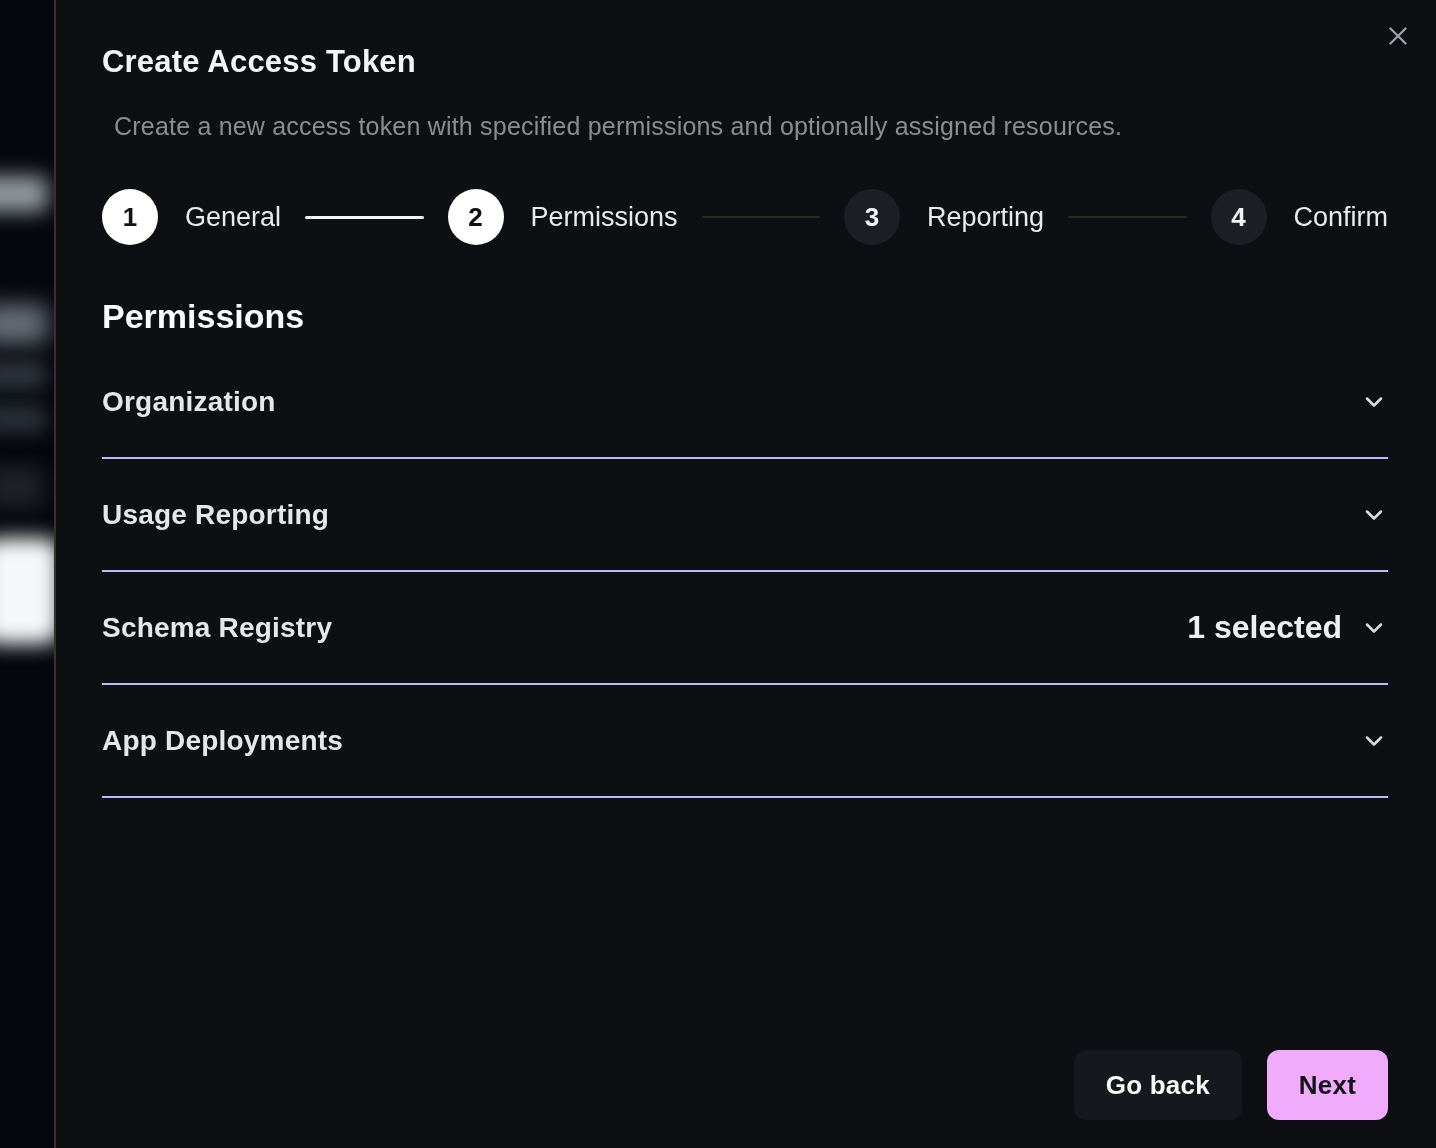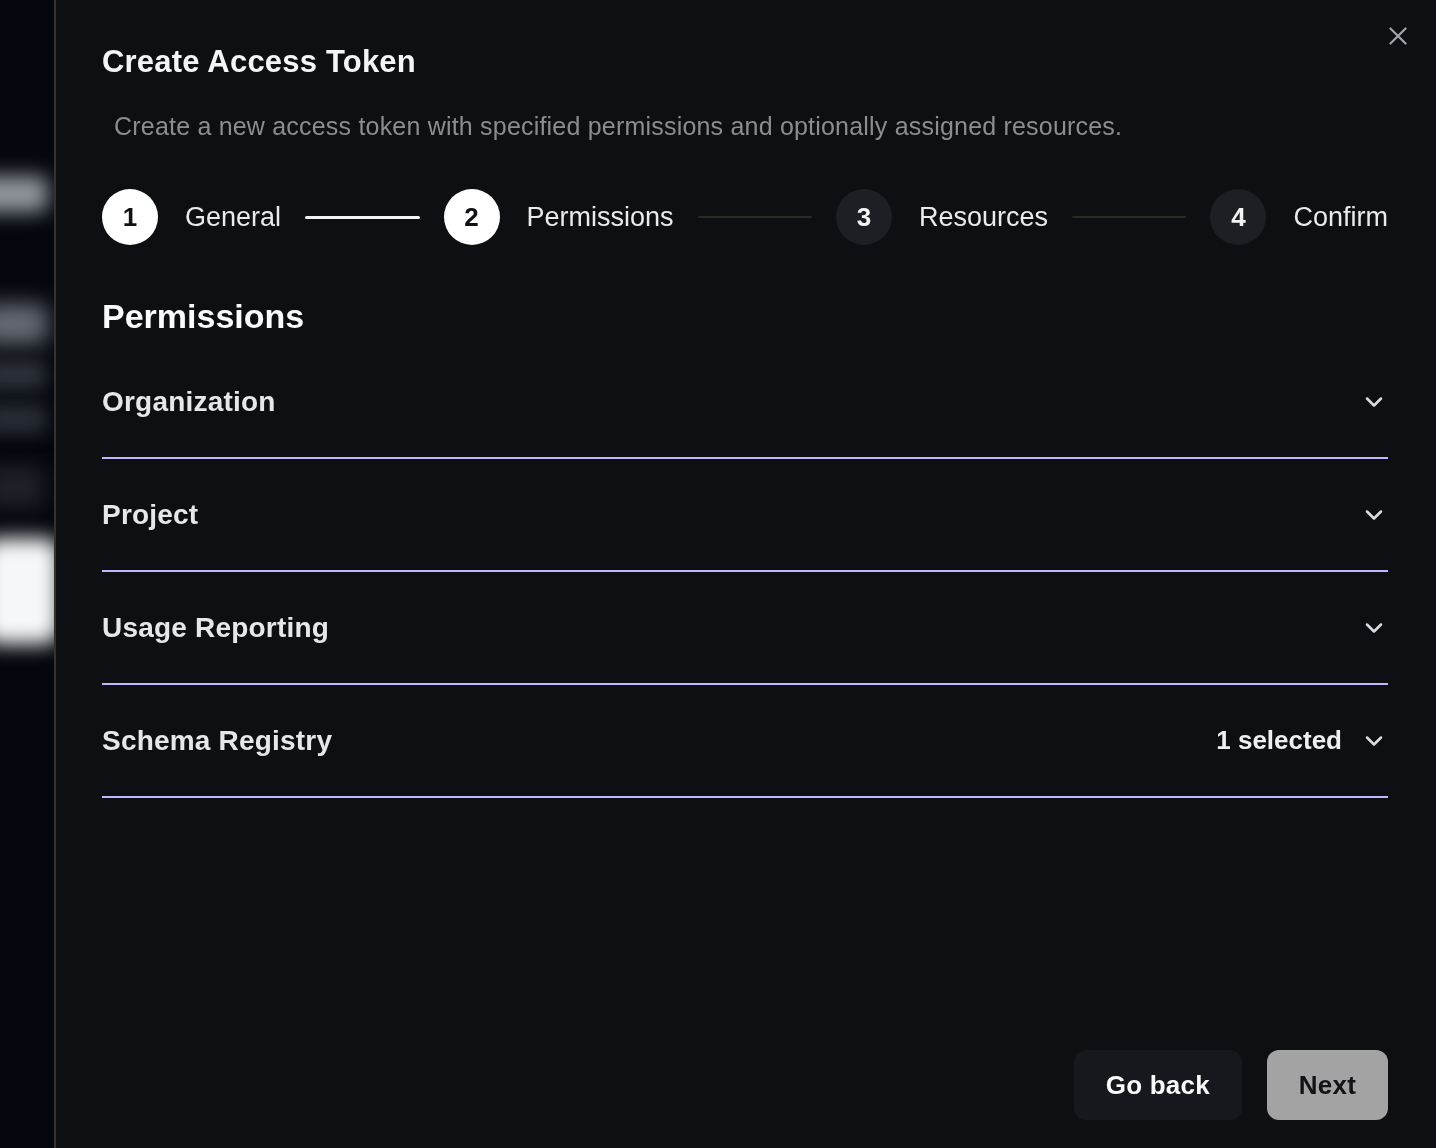--- a/index.html
+++ b/index.html
@@ -66,34 +66,34 @@
 
   
   .section-heading { margin: 52px 0 0; font-size: 34px; font-weight: 700; color: #fafbfc; }
   .perm-rows { margin-top: 10px; }
   .perm-row {
     display: flex; align-items: center; justify-content: space-between;
     height: 113px; border-bottom: 2px solid #c4b5fd; cursor: pointer;
   }
   .row-label { font-size: 28px; font-weight: 600; color: #e5e8eb; letter-spacing: .2px; }
   .row-right { display: flex; align-items: center; gap: 18px; }
-  .selected-count { font-size: 26px; font-weight: 600; color: #edeff2; }
+  .selected-count { font-size: 32px; font-weight: 600; color: #edeff2; }
   .selected-count:empty { display: none; }
   .chevron { display: flex; align-items: center; color: #d8dbdf; }
 
   
   .spacer { flex: 1 1 auto; }
   .footer { display: flex; justify-content: flex-end; gap: 25px; }
   .btn {
     height: 70px; border-radius: 12px; border: none; cursor: pointer;
     font-family: inherit; font-size: 26px; font-weight: 600; letter-spacing: .2px;
     padding: 0 32px;
   }
   .btn-secondary { background: #17181d; color: #fafafa; }
-  .btn-primary   { background: #a3a3a3; color: #121317; }
+  .btn-primary   { background: #f0abfc; color: #121317; }
 </style>
 </head>
 <body>
 
 <div class="page">
 
   <aside class="backdrop-strip">
     <div class="blob blob-1"></div>
     <div class="blob blob-2"></div>
     <div class="blob blob-3"></div>
@@ -119,21 +119,21 @@
         <span class="step-label">General</span>
       </div>
       <div class="connector active"></div>
       <div class="step">
         <span class="step-circle filled">2</span>
         <span class="step-label">Permissions</span>
       </div>
       <div class="connector inactive"></div>
       <div class="step">
         <span class="step-circle muted">3</span>
-        <span class="step-label">Resources</span>
+        <span class="step-label">Reporting</span>
       </div>
       <div class="connector inactive"></div>
       <div class="step">
         <span class="step-circle muted">4</span>
         <span class="step-label">Confirm</span>
       </div>
     </div>
 
     <h2 class="section-heading">Permissions</h2>
 
@@ -144,31 +144,20 @@
         <span class="row-right">
 
           <span class="chevron">
             <svg width="28" height="28" viewBox="0 0 24 24" fill="none" stroke="currentColor" stroke-width="2.2" stroke-linecap="round" stroke-linejoin="round">
                 <path d="M6 9 L12 15 L18 9"></path>
               </svg>
           </span>
         </span>
       </div>
 
-      <div class="perm-row">
-        <span class="row-label">Project</span>
-        <span class="row-right">
-
-          <span class="chevron">
-            <svg width="28" height="28" viewBox="0 0 24 24" fill="none" stroke="currentColor" stroke-width="2.2" stroke-linecap="round" stroke-linejoin="round">
-                <path d="M6 9 L12 15 L18 9"></path>
-              </svg>
-          </span>
-        </span>
-      </div>
 
       <div class="perm-row">
         <span class="row-label">Usage Reporting</span>
         <span class="row-right">
 
           <span class="chevron">
             <svg width="28" height="28" viewBox="0 0 24 24" fill="none" stroke="currentColor" stroke-width="2.2" stroke-linecap="round" stroke-linejoin="round">
                 <path d="M6 9 L12 15 L18 9"></path>
               </svg>
           </span>
@@ -180,20 +169,31 @@
         <span class="row-right">
           <span class="selected-count">1 selected</span>
           <span class="chevron">
             <svg width="28" height="28" viewBox="0 0 24 24" fill="none" stroke="currentColor" stroke-width="2.2" stroke-linecap="round" stroke-linejoin="round">
                 <path d="M6 9 L12 15 L18 9"></path>
               </svg>
           </span>
         </span>
       </div>
 
+      <div class="perm-row">
+        <span class="row-label">App Deployments</span>
+        <span class="row-right">
+
+          <span class="chevron">
+            <svg width="28" height="28" viewBox="0 0 24 24" fill="none" stroke="currentColor" stroke-width="2.2" stroke-linecap="round" stroke-linejoin="round">
+                <path d="M6 9 L12 15 L18 9"></path>
+              </svg>
+          </span>
+        </span>
+      </div>
 
     </div>
 
     <div class="spacer"></div>
 
     <div class="footer">
       <button class="btn btn-secondary">Go back</button>
       <button class="btn btn-primary">Next</button>
     </div>
 

